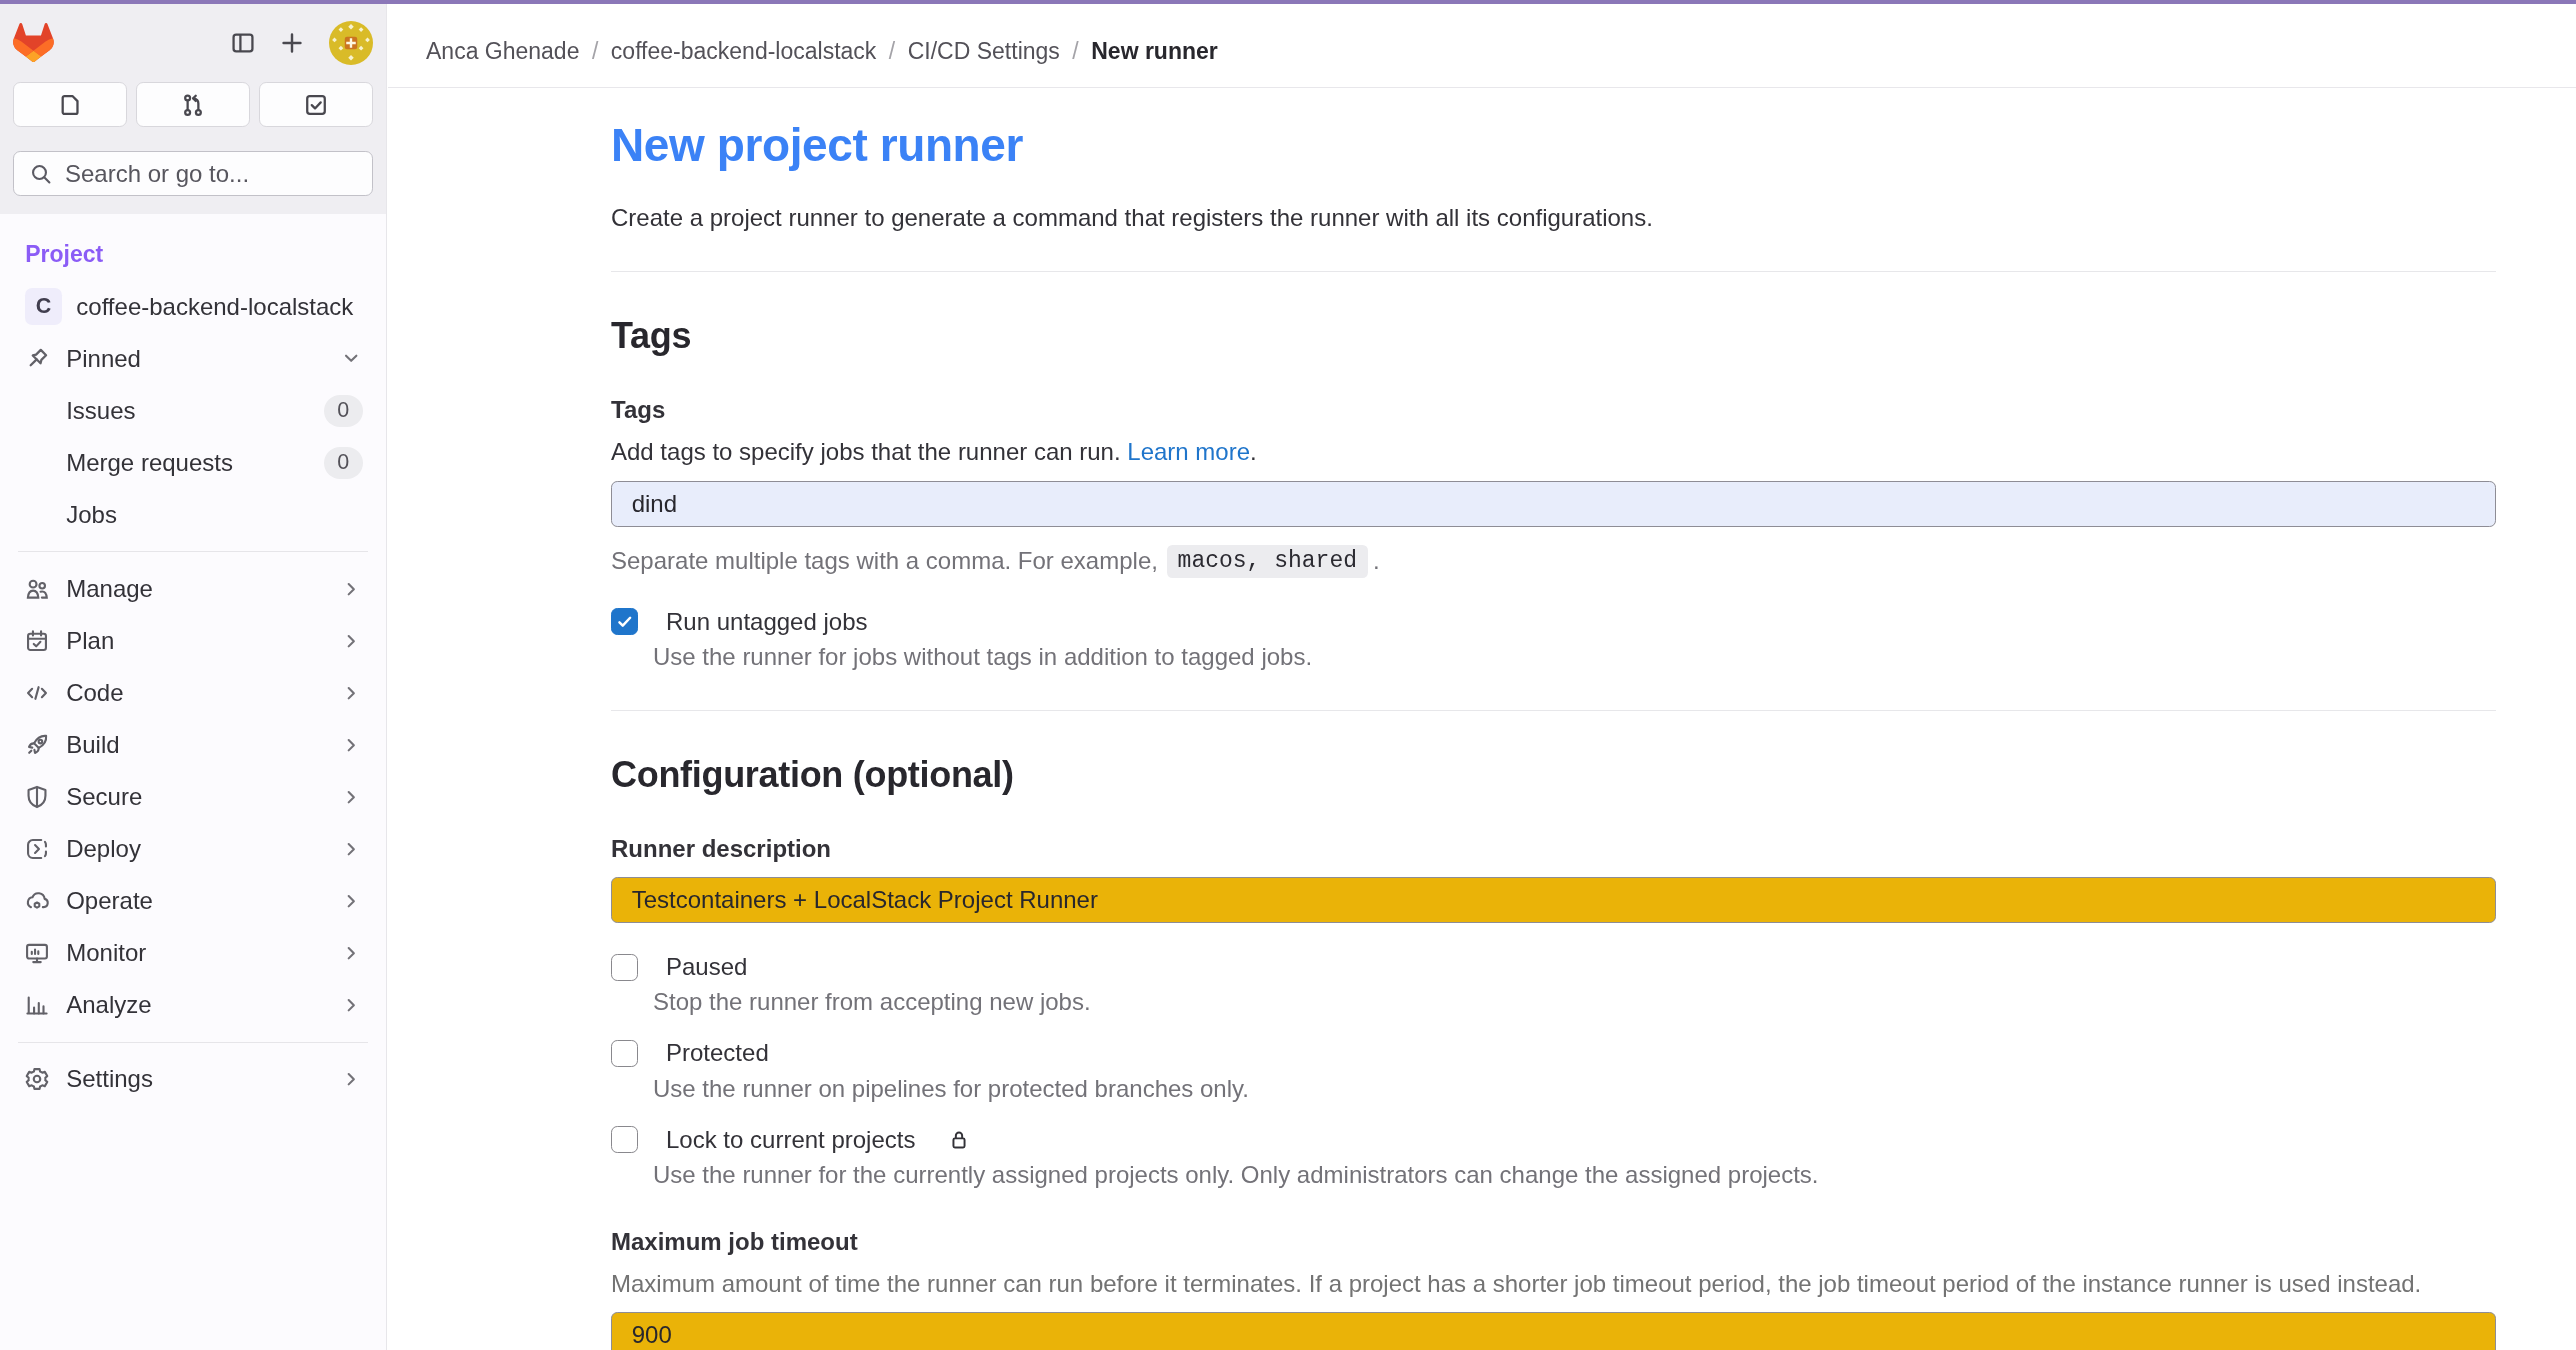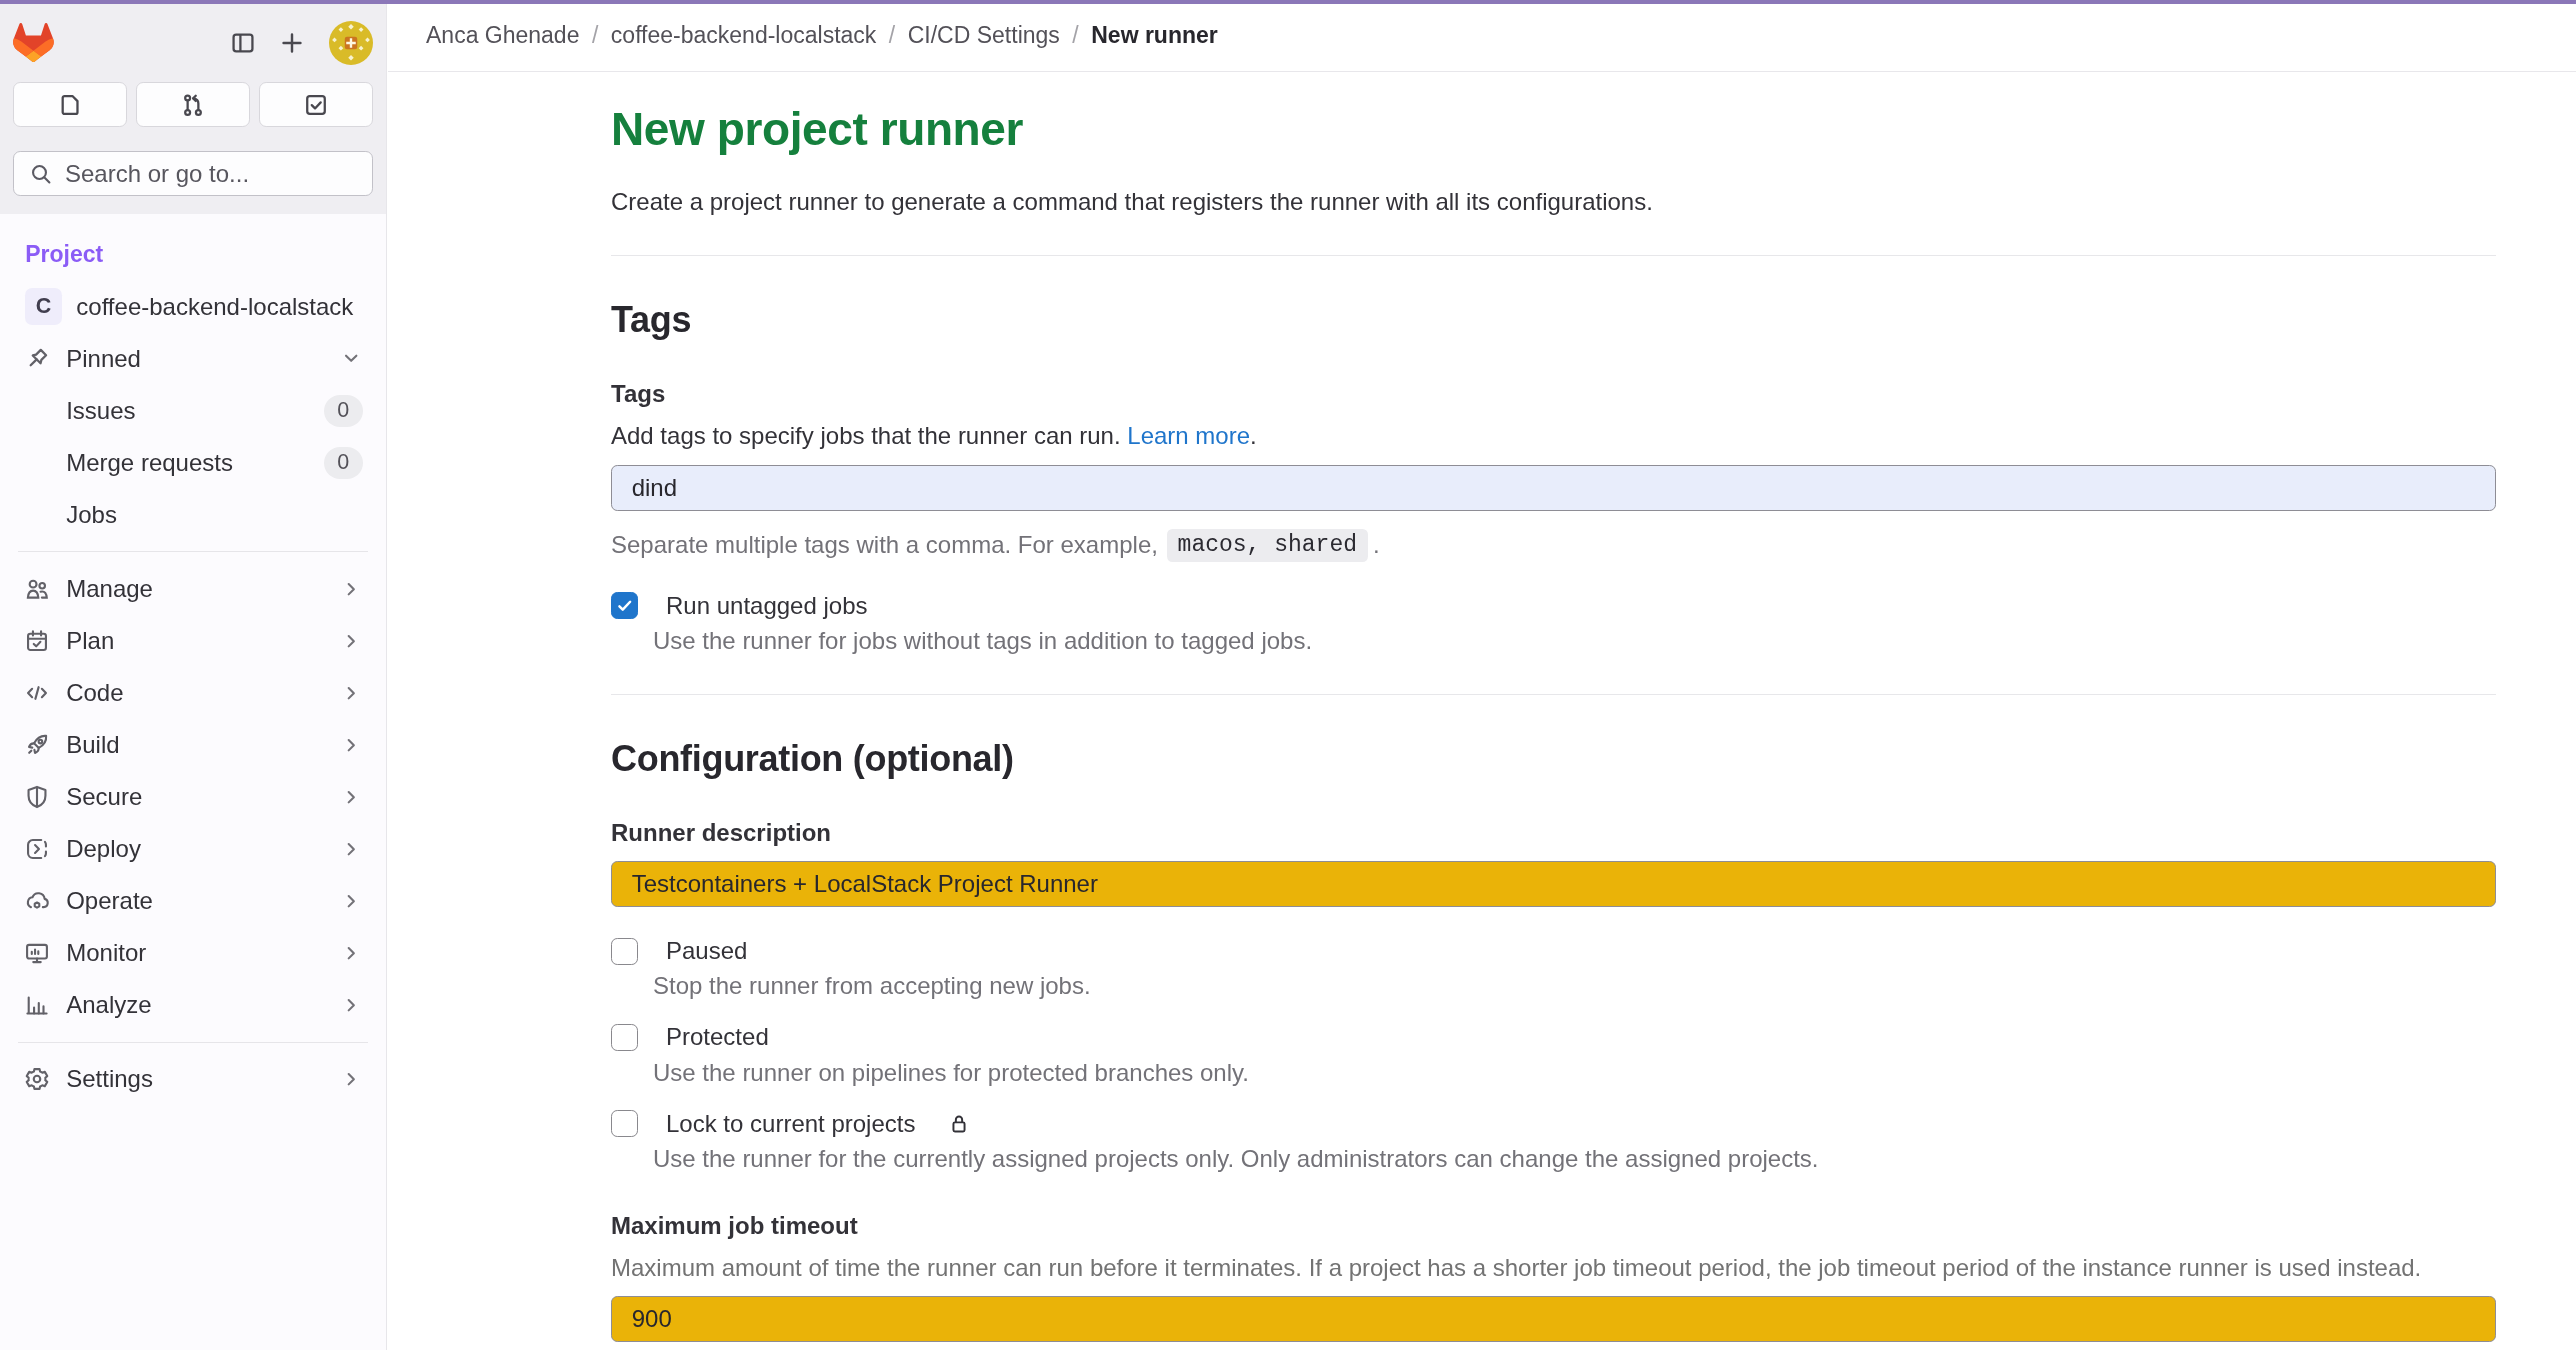--- a/index.html
+++ b/index.html
@@ -54,31 +54,31 @@
   }
   .badge {
     margin-left: auto; background: var(--badge-bg, #ececef); color: #535158;
     border-radius: 894px; font-size: 21.5px; padding: 3.6px 13.4px; margin-right: 7.2px;
   }
   .badge:empty { display: none; }
   .chev { margin-left: auto; color: #737278; margin-right: 7.2px; }
   .nav-divider { height: 0.9px; background: #e6e5e9; margin: 10.7px 10.7px; }
 
   
-  .main { margin-left: 388px; height: 1132px; margin-top: 0; }
+  .main { margin-left: 388px; height: 1132px; margin-top: 16px; }
   .page-header {
     height: 72px; border-bottom: 0.9px solid #e8e7eb; display: flex; align-items: center;
     padding-left: 38px; background: #fff; font-size: 23px;
   }
   .crumb { color: #535158; cursor: pointer; }
   .crumb-sep { color: #a4a3a8; margin: 0 12.5px; }
   .crumb.current { font-weight: 700; color: #28272d; cursor: default; }
 
   .content { margin-left: 223px; width: 1885px; padding-top: 30px; }
-  h1.page-title { font-size: 46px; font-weight: 700; color: #15803d; margin: 0 0 32px 0; letter-spacing: -0.4px; }
+  h1.page-title { font-size: 46px; font-weight: 700; color: #3b82f6; margin: 0 0 32px 0; letter-spacing: -0.4px; }
   .intro { font-size: 24px; margin: 0 0 0 0; color: #333238; }
   .hr { border: none; border-top: 0.9px solid #e7e7ea; margin: 39px 0 0 0; width: 100%; }
   h2.section-heading { font-size: 36px; font-weight: 700; color: #28272d; margin: 43px 0 0 0; letter-spacing: -0.3px; }
   .field-label { font-size: 24px; font-weight: 700; margin-top: 39px; }
   .field-help { font-size: 24px; margin-top: 14.3px; }
   .field-help a { color: var(--accent-blue, #1f75cb); text-decoration: none; cursor: pointer; }
   .text-input {
     width: 100%; height: 46px; margin-top: 14.3px; border: 0.9px solid #8e8d95; border-radius: 6.3px;
     font-size: 24px; font-family: "Liberation Sans", "DejaVu Sans", sans-serif;
     color: #28272d; padding: 0 19.7px; background: #eab308; outline: none;

